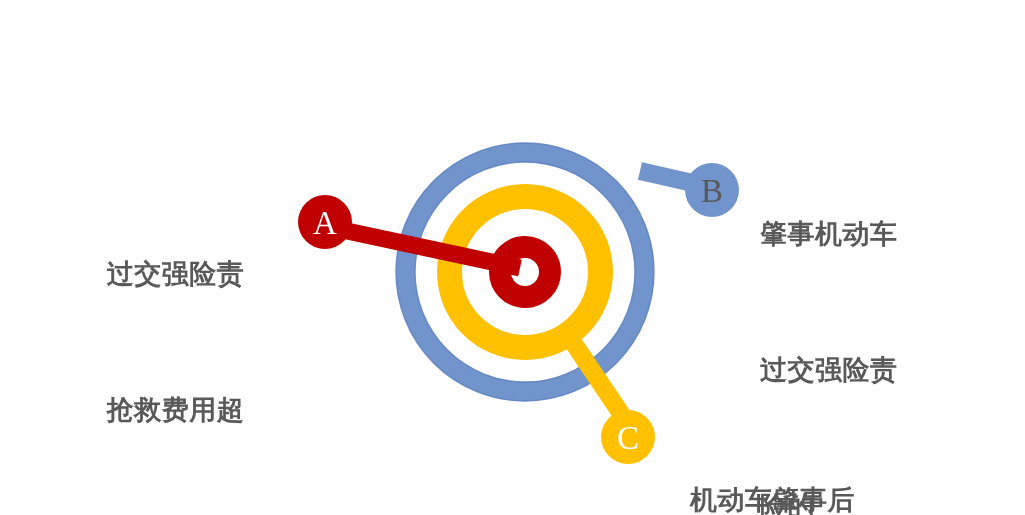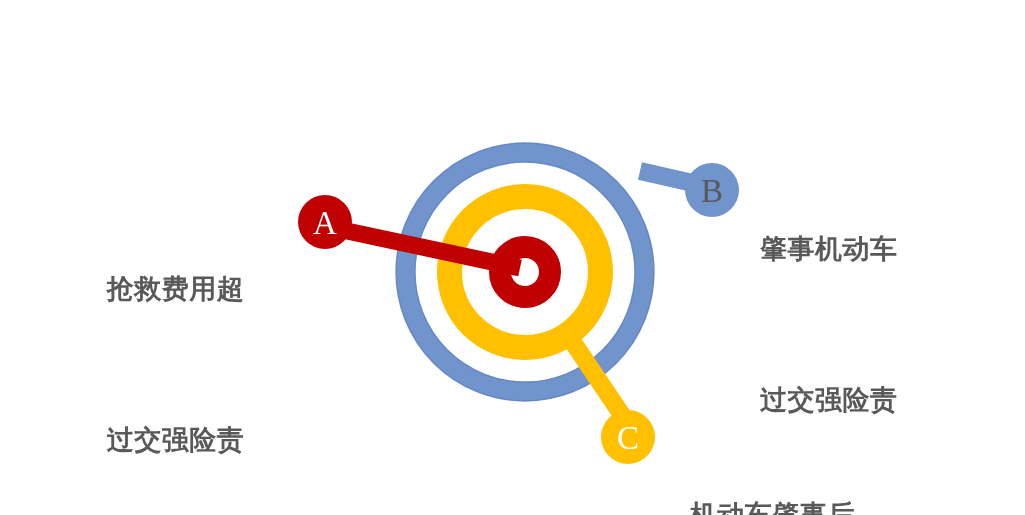--- a/index.html
+++ b/index.html
@@ -38,21 +38,20 @@
     color: #595959;
     font-family: "DejaVu Serif", "Liberation Serif", serif;
     font-size: 27px;
     font-weight: bold;
     line-height: 1.68;
     letter-spacing: 0.5px;
     white-space: pre;
   }
   .label-line {
     display: block;
-    margin-top: 15px;
   }
   #label-a {
     left: 68px;
     top: 160px;
     width: 215px;
     text-align: center;
   }
   #label-b {
     left: 760px;
     top: 120px;
@@ -98,22 +97,22 @@
     </g>
 
     <g>
       <circle cx="628" cy="437" r="27" fill="#FFC000"></circle>
       <text class="marker-letter" x="628" y="438" fill="#FFFFFF">C</text>
     </g>
 
   </svg>
 
   <div class="label-block" id="label-a">
+    <span class="label-line">过交强险责</span>
     <span class="label-line">抢救费用超</span>
-    <span class="label-line">过交强险责</span>
     
   </div>
 
   <div class="label-block" id="label-b">
     <span class="label-line">肇事机动车</span>
     <span class="label-line">过交强险责</span>
     <span class="label-line">险的</span>
   </div>
 
   <div class="label-block" id="label-c">

